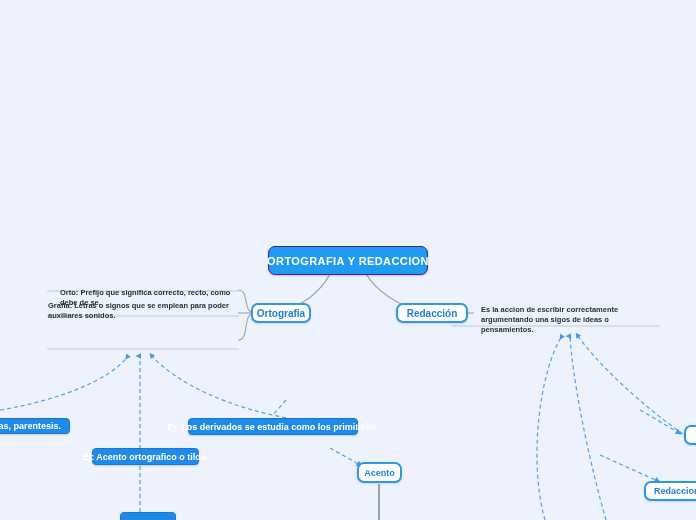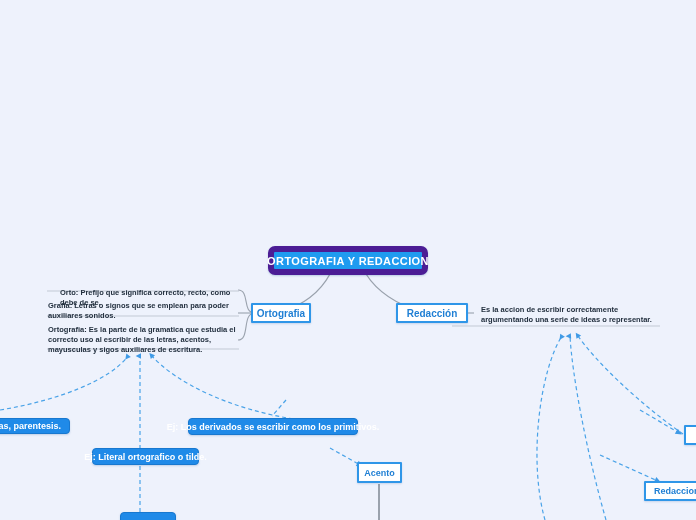--- a/index.html
+++ b/index.html
@@ -33,34 +33,34 @@
     box-sizing: border-box;
     display: flex;
     align-items: center;
     justify-content: center;
     text-align: center;
     white-space: nowrap;
   }
   
   .node-root {
     background: #1f9bf0;
-    border: 6px solid #4c1d95;
+    border: 1px solid #4c1d95;
     border-radius: 7px;
     color: #ffffff;
     font-weight: bold;
     font-size: 11px;
     letter-spacing: .4px;
     padding: 0 14px;
     box-shadow: 0 1px 2px rgba(30,90,160,.25);
   }
   
   .node-branch {
     background: #ffffff;
     border: 2px solid #2f96e8;
-    border-radius: 1px;
+    border-radius: 7px;
     color: #1f7fd4;
     font-weight: bold;
     font-size: 10px;
     padding: 0 2px;
     box-shadow: 0 1px 2px rgba(30,90,160,.18);
   }
   
   .node-fill {
     background: #1f8ae8;
     border: 1px solid #1878cf;
@@ -142,29 +142,28 @@
   <div class="node node-root" style="left:268px; top:246px; width:160px; height:29px;">ORTOGRAFIA Y REDACCION</div>
 
   <div class="node node-branch" style="left:251px; top:303px; width:60px; height:20px;">Ortografia</div>
 
   <div class="node node-branch" style="left:396px; top:303px; width:72px; height:20px;">Redacción</div>
 
   <div class="summary-text" style="left:60px; top:281px; width:178px;margin-top:7px;">Orto: Prefijo que significa correcto, recto, como debe de se.</div>
 
   <div class="summary-text" style="left:48px; top:301px; width:190px;">Grafia: Letras o signos que se emplean para poder auxiliares sonidos.</div>
 
-  <div class="summary-text" style="left:48px; top:325px; width:190px;">Ortografia: Es la parte de la gramatica que estudia el correcto uso al escribir de las letras, acentos, mayusculas y sigos auxiliares de escritura.</div>
 
-  <div class="summary-text" style="left:481px; top:305px; width:180px;">Es la accion de escribir correctamente argumentando una serie de ideas o representar.</div>
+  <div class="summary-text" style="left:481px; top:305px; width:180px;">Es la accion de escribir correctamente argumentando una sigos de ideas o pensamientos.</div>
 
   <div class="node node-fill" style="left:-18px; top:418px; width:88px; height:16px; justify-content:flex-end;">millas, parentesis.</div>
 
-  <div class="node node-fill" style="left:92px; top:448px; width:107px; height:17px;">Ej: Literal ortografico o tilde.</div>
+  <div class="node node-fill" style="left:92px; top:448px; width:107px; height:17px;">Ej: Acento ortografico o tilde.</div>
 
-  <div class="node node-fill" style="left:188px; top:418px; width:170px; height:17px;">Ej: Los derivados se escribir como los primitivos.</div>
+  <div class="node node-fill" style="left:188px; top:418px; width:170px; height:17px;">Ej: Los derivados se estudia como los primitivos.</div>
 
   <div class="node node-branch" style="left:357px; top:462px; width:45px; height:21px; font-size:9px;">Acento</div>
 
   <div class="node node-branch" style="left:644px; top:481px; width:68px; height:20px; font-size:9px; justify-content:flex-start; padding-left:8px;">Redaccion</div>
 
   <div class="node node-branch" style="left:684px; top:425px; width:40px; height:20px;"></div>
 
   <div class="node node-fill" style="left:120px; top:512px; width:56px; height:18px;"></div>
 
 </div>

